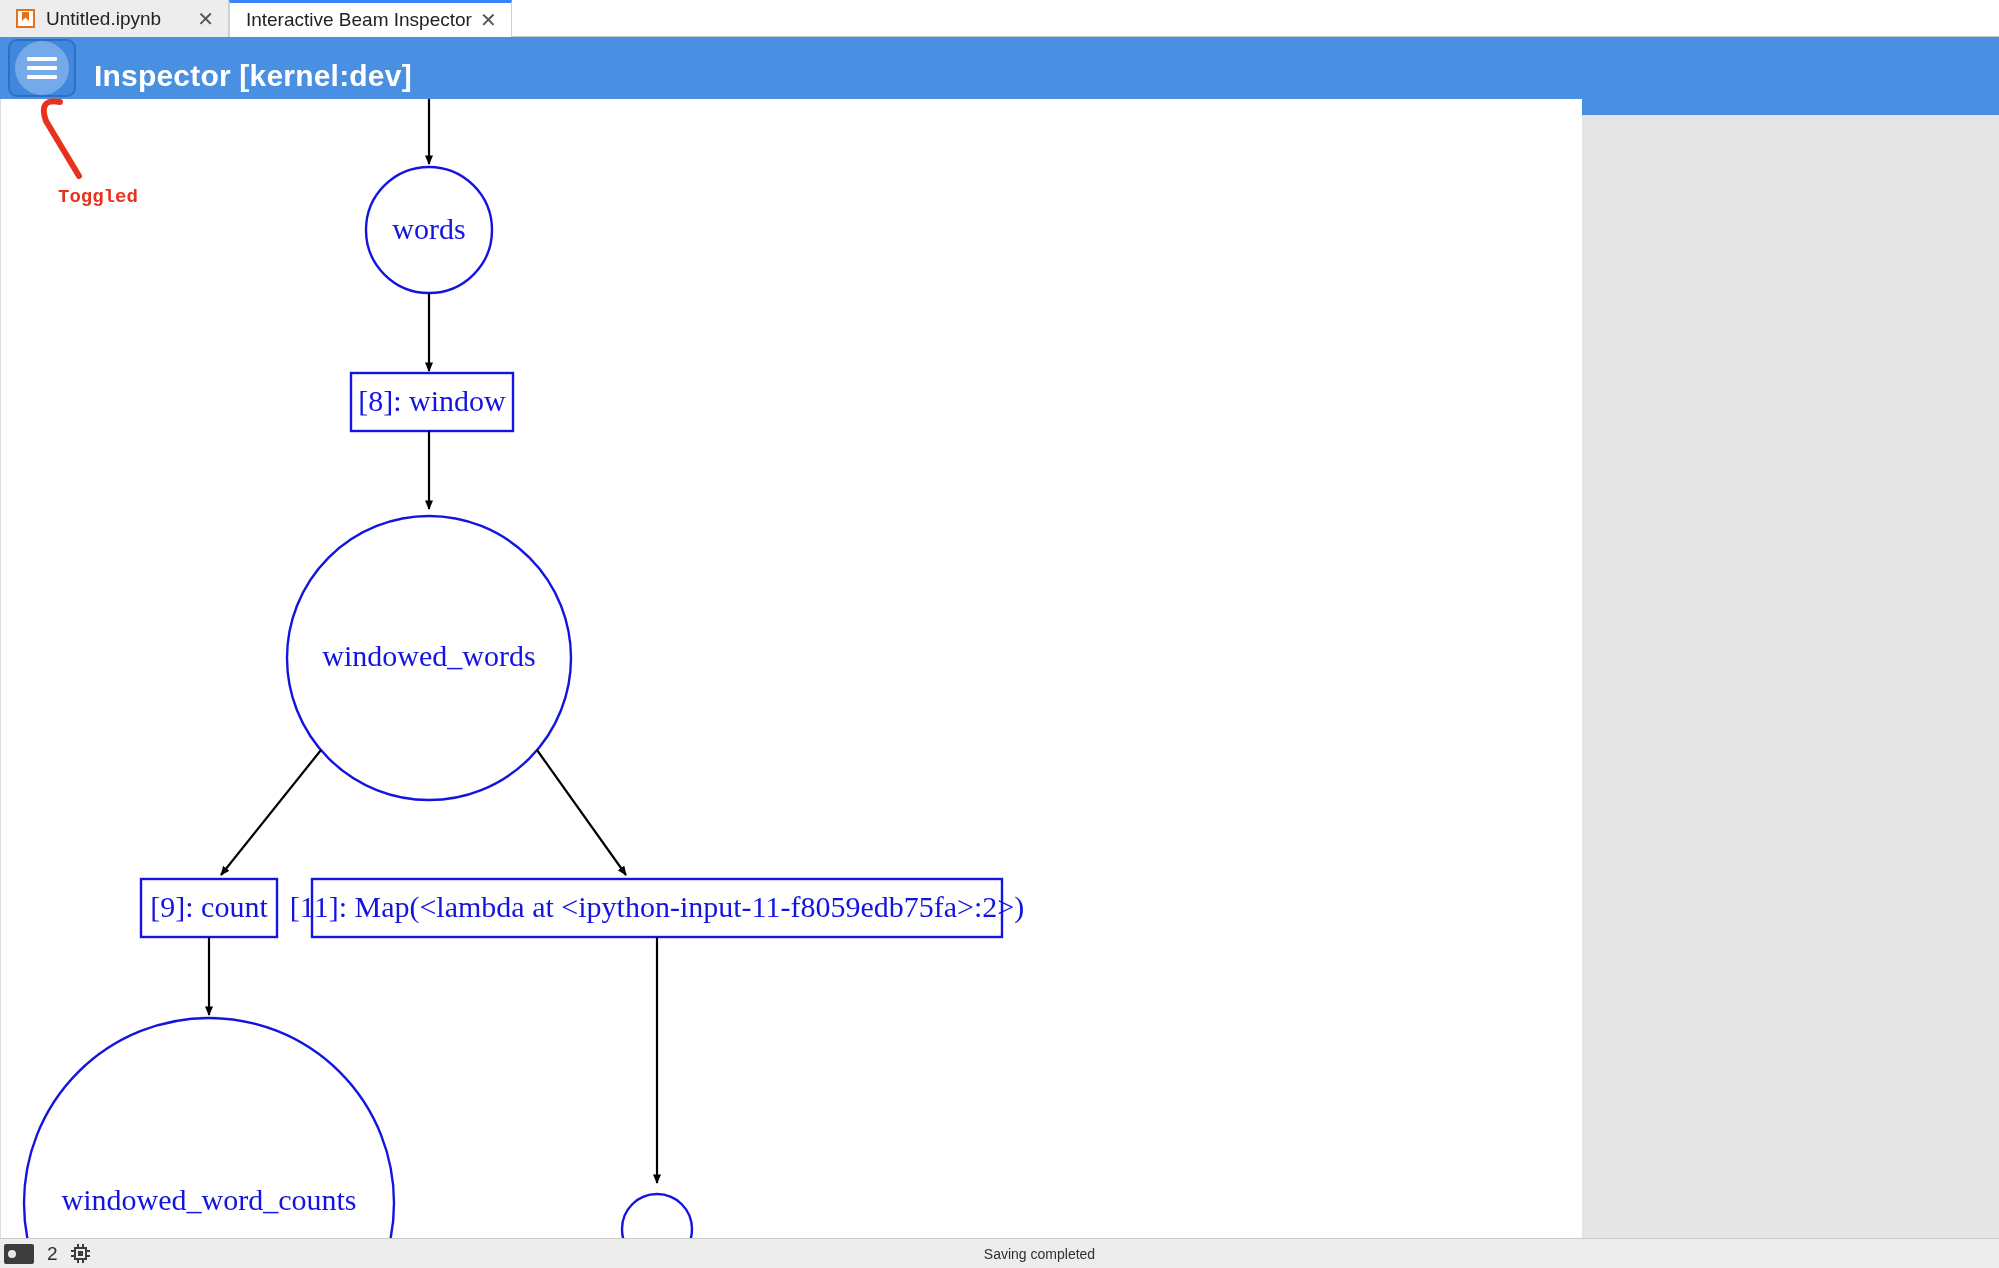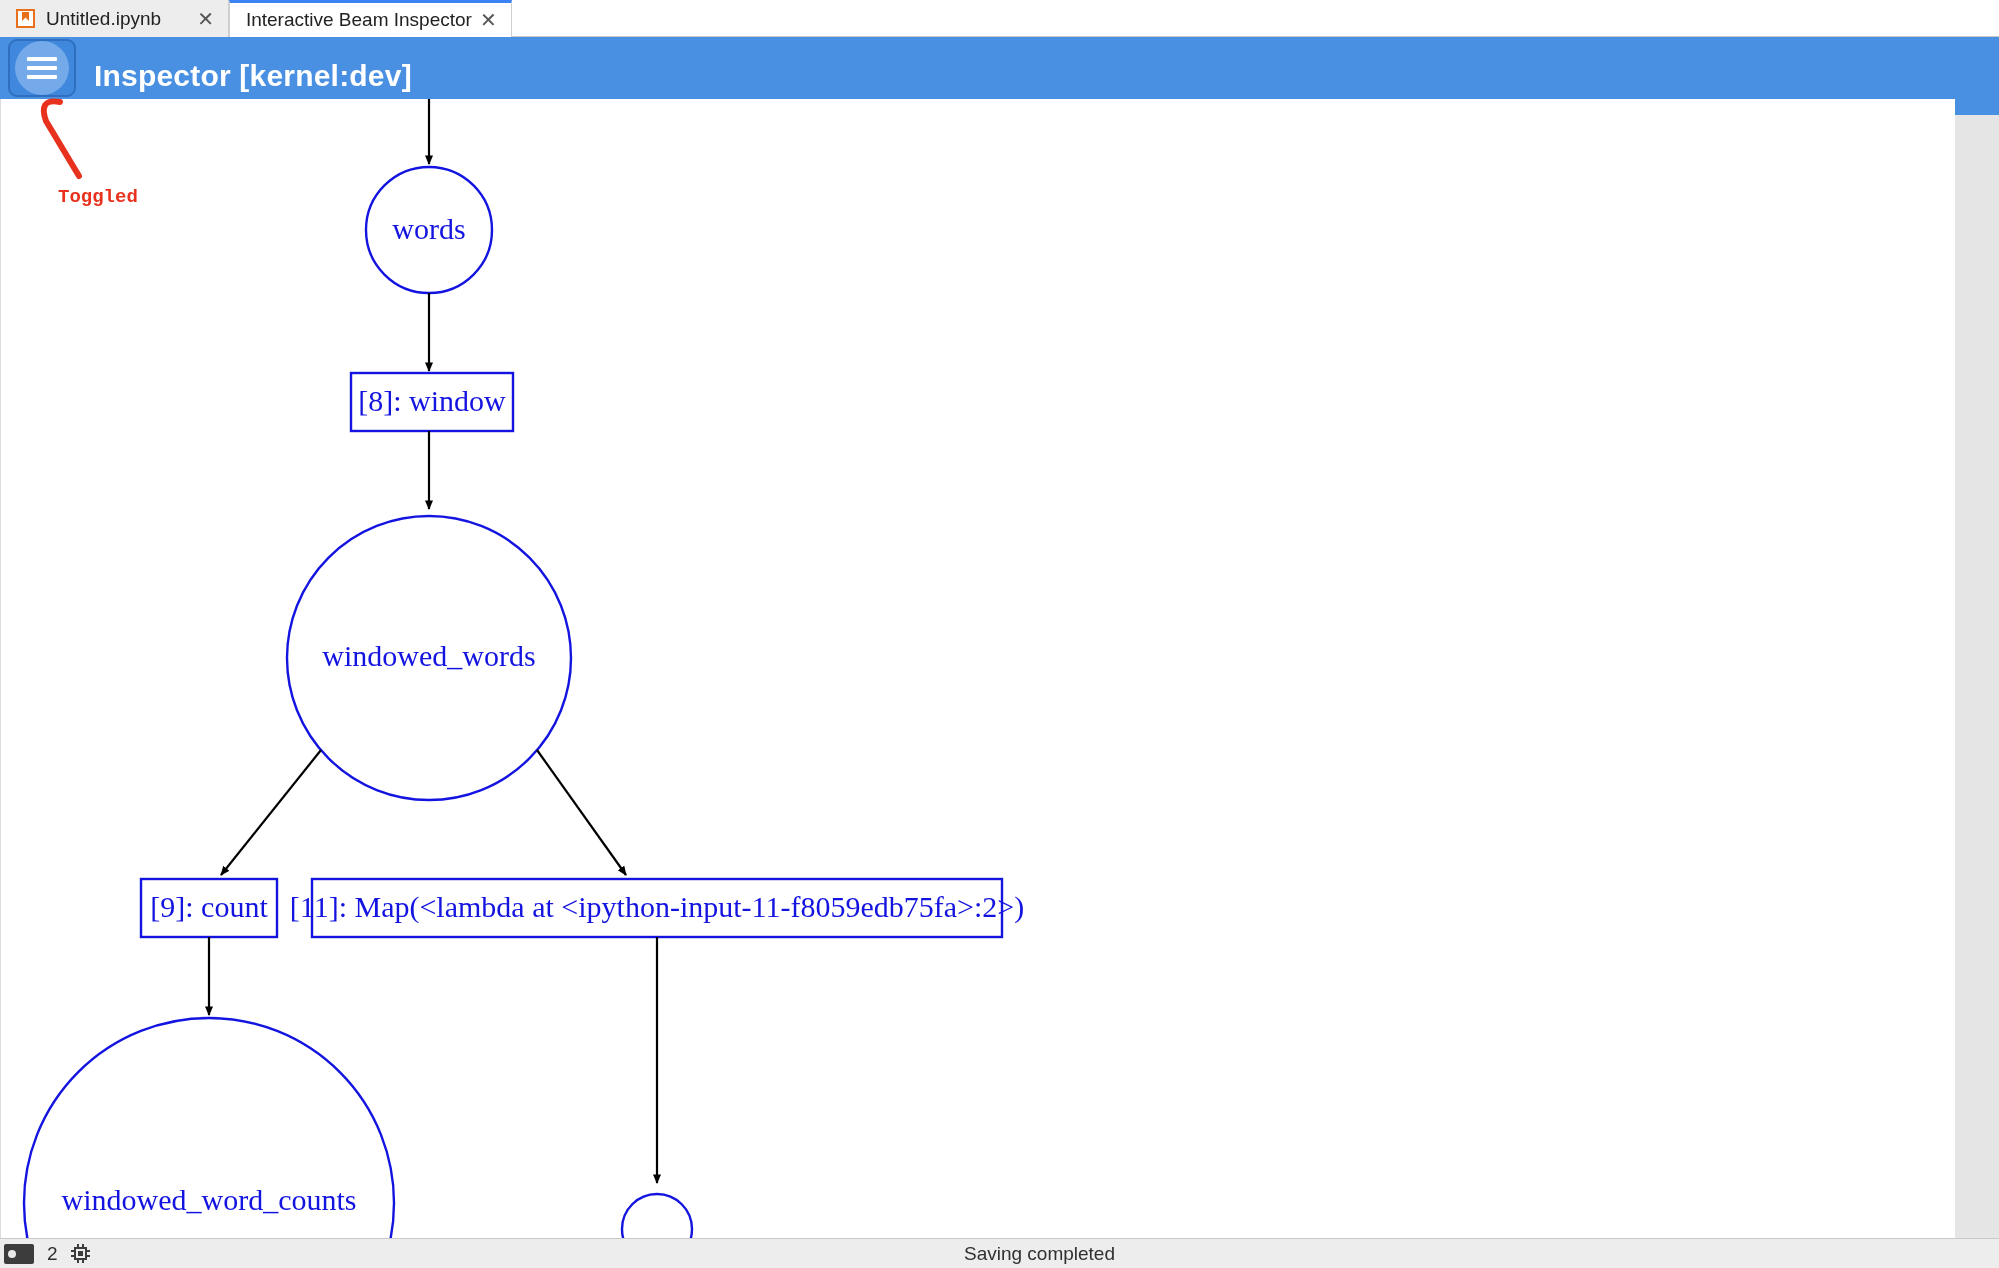--- a/index.html
+++ b/index.html
@@ -155,21 +155,21 @@
     font-weight: bold;
     letter-spacing: 0.2px;
     white-space: nowrap;
   }
 
   
   .canvas {
     position: absolute;
     left: 0;
     top: 99px;
-    width: 1955px;
+    width: 1582px;
     height: 1139px;
     background: #ffffff;
     overflow: hidden;
     border-left: 1px solid #dddddd;
     box-sizing: border-box;
   }
   .graph-svg {
     position: absolute;
     left: 0; top: 0;
   }
@@ -277,21 +277,21 @@
     background: #3c3c3c;
   }
   .status-kernel-icon .pin {
     position: absolute;
     background: #3c3c3c;
   }
   .status-center {
     position: absolute;
     left: 0; right: 0;
     text-align: center;
-    font-size: 19px;
+    font-size: 14px;
     color: #303030;
     pointer-events: none;
   }
   .status-center span {
     position: relative;
     left: 40px;
   }
 </style>
 </head>
 <body>

